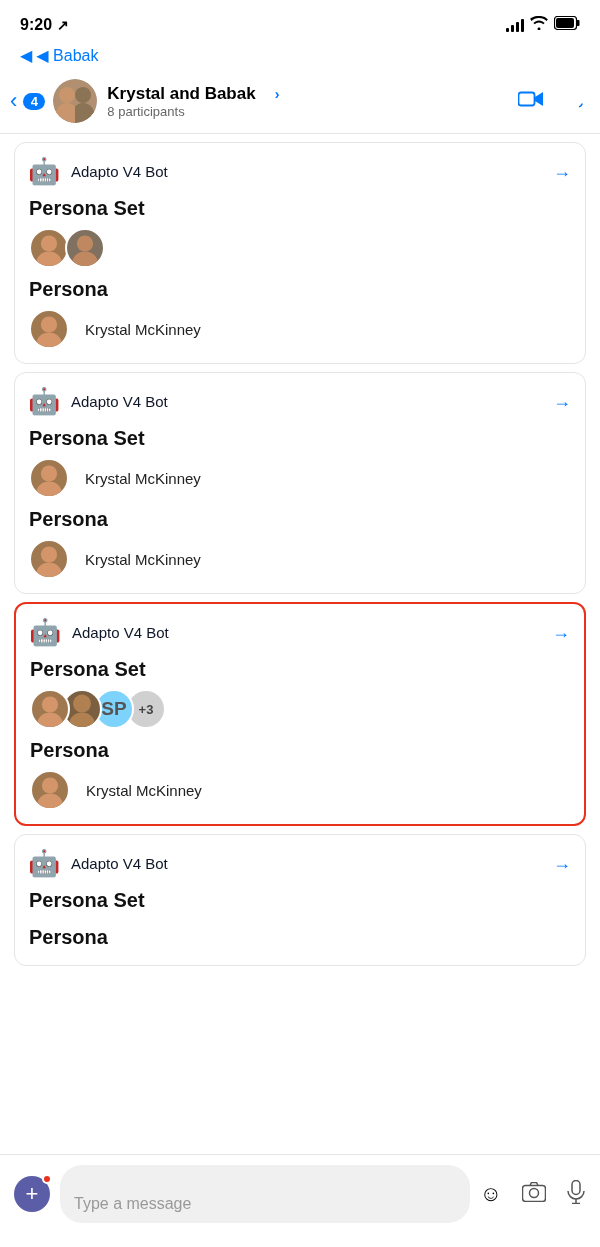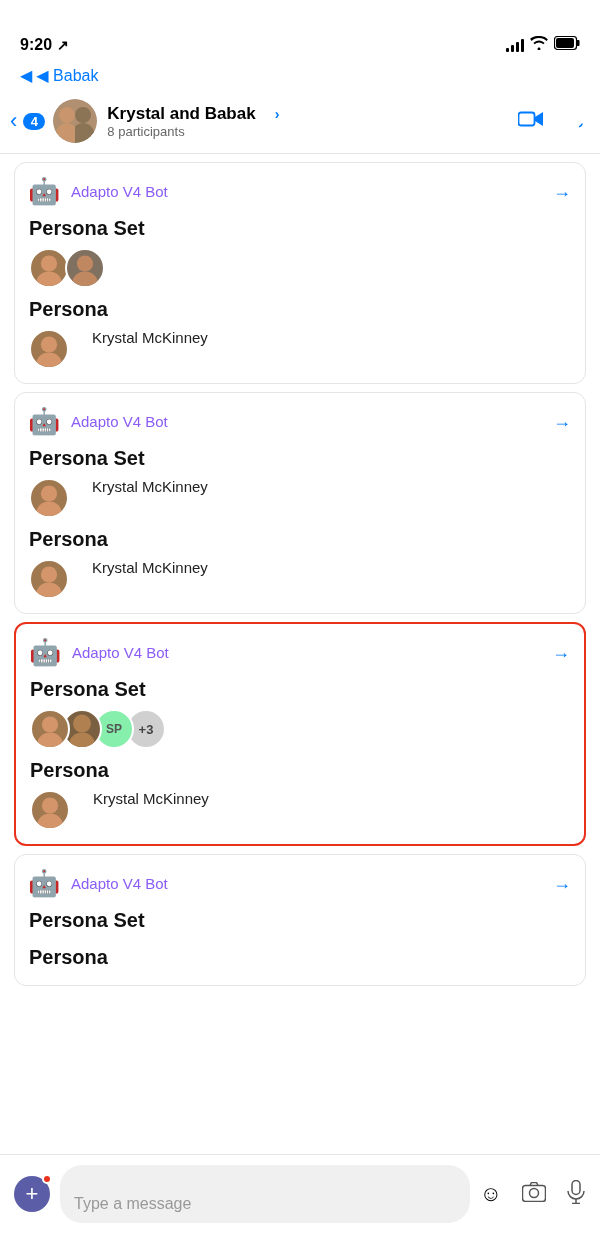--- a/index.html
+++ b/index.html
@@ -12,21 +12,20 @@
       overflow-x: hidden;
     }
 
     
     .status-bar {
       display: flex;
       justify-content: space-between;
       align-items: center;
       padding: 10px 20px 5px 20px;
       height: 44px;
-      margin-top: 20px;
     }
     .status-time {
       font-size: 16px;
       font-weight: 600;
       display: flex;
       align-items: center;
       gap: 5px;
     }
     .status-icons {
       display: flex;
@@ -151,21 +150,21 @@
       align-items: center;
       justify-content: center;
       flex-shrink: 0;
     }
     .bot-icon {
       font-size: 26px;
     }
     .msg-sender-name {
       font-size: 15px;
       font-weight: 500;
-      color: #8b5cf6;
+      color: #0f172a;
     }
     .msg-arrow {
       color: #007AFF;
       font-size: 18px;
       cursor: pointer;
     }
 
     .section-label {
       font-size: 20px;
       font-weight: 700;
@@ -192,21 +191,22 @@
       justify-content: center;
       font-size: 13px;
       font-weight: 600;
       color: #fff;
       flex-shrink: 0;
       position: relative;
     }
 
     .persona-row {
       display: flex;
-      gap: 19px;
+      align-items: center;
+      gap: 12px;
     }
     .persona-name {
       font-size: 15px;
       color: #222;
     }
     .avatar-plus {
       background: #d0d0d0;
       color: #333;
       font-size: 13px;
       font-weight: 600;
@@ -460,21 +460,21 @@
           <circle cx="20" cy="15" r="9" fill="#d4956a"></circle>
           <ellipse cx="20" cy="36" rx="14" ry="12" fill="#d4956a"></ellipse>
         </svg>
       </div>
       <div class="avatar-sm" style="background:#7a6040; z-index:3;">
         <svg width="40" height="40" viewBox="0 0 40 40">
           <circle cx="20" cy="14" r="10" fill="#b08050"></circle>
           <ellipse cx="20" cy="36" rx="14" ry="12" fill="#b08050"></ellipse>
         </svg>
       </div>
-      <div class="avatar-sm avatar-plus" style="z-index:2; background:#86efac; color:#555; font-size:12px; font-weight:700;">SP</div>
+      <div class="avatar-sm avatar-plus" style="z-index:2; background:#7dd3fc; color:#555; font-size:19px; font-weight:700;">SP</div>
       <div class="avatar-sm avatar-plus" style="z-index:1; background:#d0d0d0; color:#444; font-size:13px; font-weight:700;">+3</div>
     </div>
     <div class="section-label">Persona</div>
     <div class="persona-row">
       <div class="avatar-sm" style="margin-right:4px;background:#a07850;">
         <svg width="40" height="40" viewBox="0 0 40 40">
           <circle cx="20" cy="15" r="9" fill="#d4956a"></circle>
           <ellipse cx="20" cy="36" rx="14" ry="12" fill="#d4956a"></ellipse>
         </svg>
       </div>

